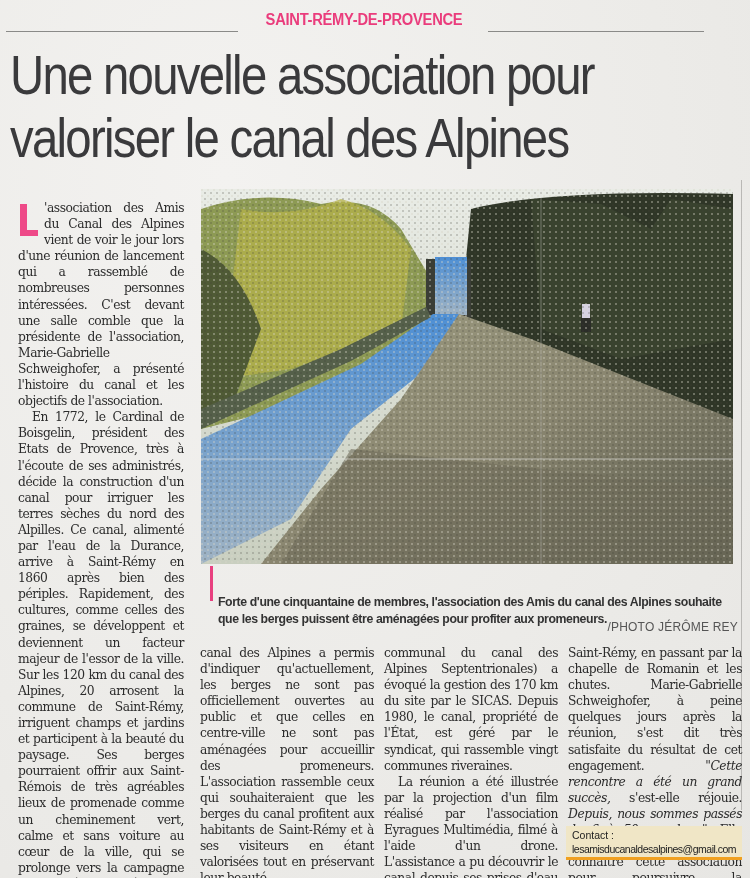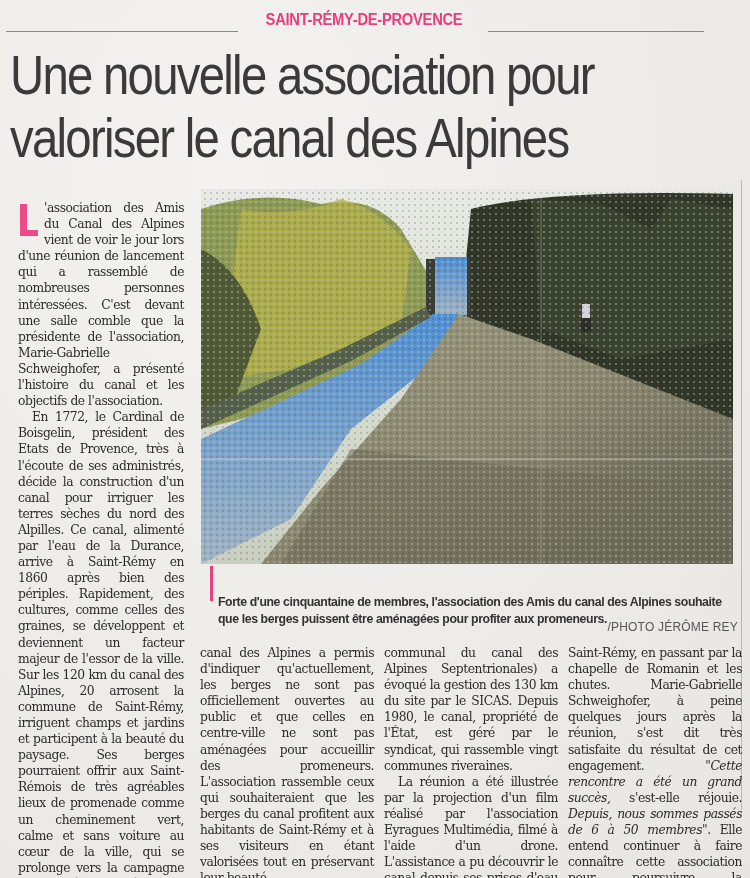--- a/index.html
+++ b/index.html
@@ -166,22 +166,26 @@
   <div class="caption-bar"></div>
   <div class="caption">Forte d'une cinquantaine de membres, l'association des Amis du canal des Alpines souhaite que les berges puissent être aménagées pour profiter aux promeneurs.</div>
   <div class="credit">/PHOTO JÉRÔME REY</div>
 
   <div class="col col2">
     <p class="first">canal des Alpines a permis d'indiquer qu'actuellement, les berges ne sont pas officiellement ouvertes au public et que celles en centre-ville ne sont pas aménagées pour accueillir des promeneurs. L'association rassemble ceux qui souhaiteraient que les berges du canal profitent aux habitants de Saint-Rémy et à ses visiteurs en étant valorisées tout en préservant leur beauté.</p>
     <p>Au cours de la réunion, Gisèle Perrot-Ravez (adjointe au maire de Saint-Rémy et présidente du SICAS, Syndicat inter-</p>
   </div>
 
   <div class="col col3">
-    <p class="first">communal du canal des Alpines Septentrionales) a évoqué la gestion des 130 km du site par le SICAS. Depuis 1980, le canal, propriété de l'État, est géré par le syndicat, qui rassemble vingt communes riveraines.</p>
+    <p class="first">communal du canal des Alpines Septentrionales) a évoqué la gestion des 170 km du site par le SICAS. Depuis 1980, le canal, propriété de l'État, est géré par le syndicat, qui rassemble vingt communes riveraines.</p>
     <p>La réunion a été illustrée par la projection d'un film réalisé par l'association Eyragues Multimédia, filmé à l'aide d'un drone. L'assistance a pu découvrir le canal depuis ses prises d'eau sur le canal EDF à Mallemort (Fontenelle) et Lamanon jusqu'au château de Lagoy à</p>
   </div>
 
   <div class="col col4">
     <p class="first"><span>Saint-Rémy, en passant par la chapelle de Romanin et les chutes. Marie-Gabrielle Schweighofer, à peine quelques jours après la réunion, s'est dit très satisfaite du résultat de cet engagement.</span> <em class="quote">"Cette rencontre a été un grand succès,</em><span> s'est-elle réjouie. </span><em class="quote">Depuis, nous sommes passés de 6 à 50 membres"</em><span>. Elle entend continuer à faire connaître cette association pour poursuivre la valorisation du canal.</span> <span class="sig">A.P.</span></p>
   </div>
 
+  <div class="contact">
+    <div>Contact :</div>
+    <div class="email">lesamisducanaldesalpines@gmail.com</div>
+  </div>
 
 </div>
 
 </body></html>

